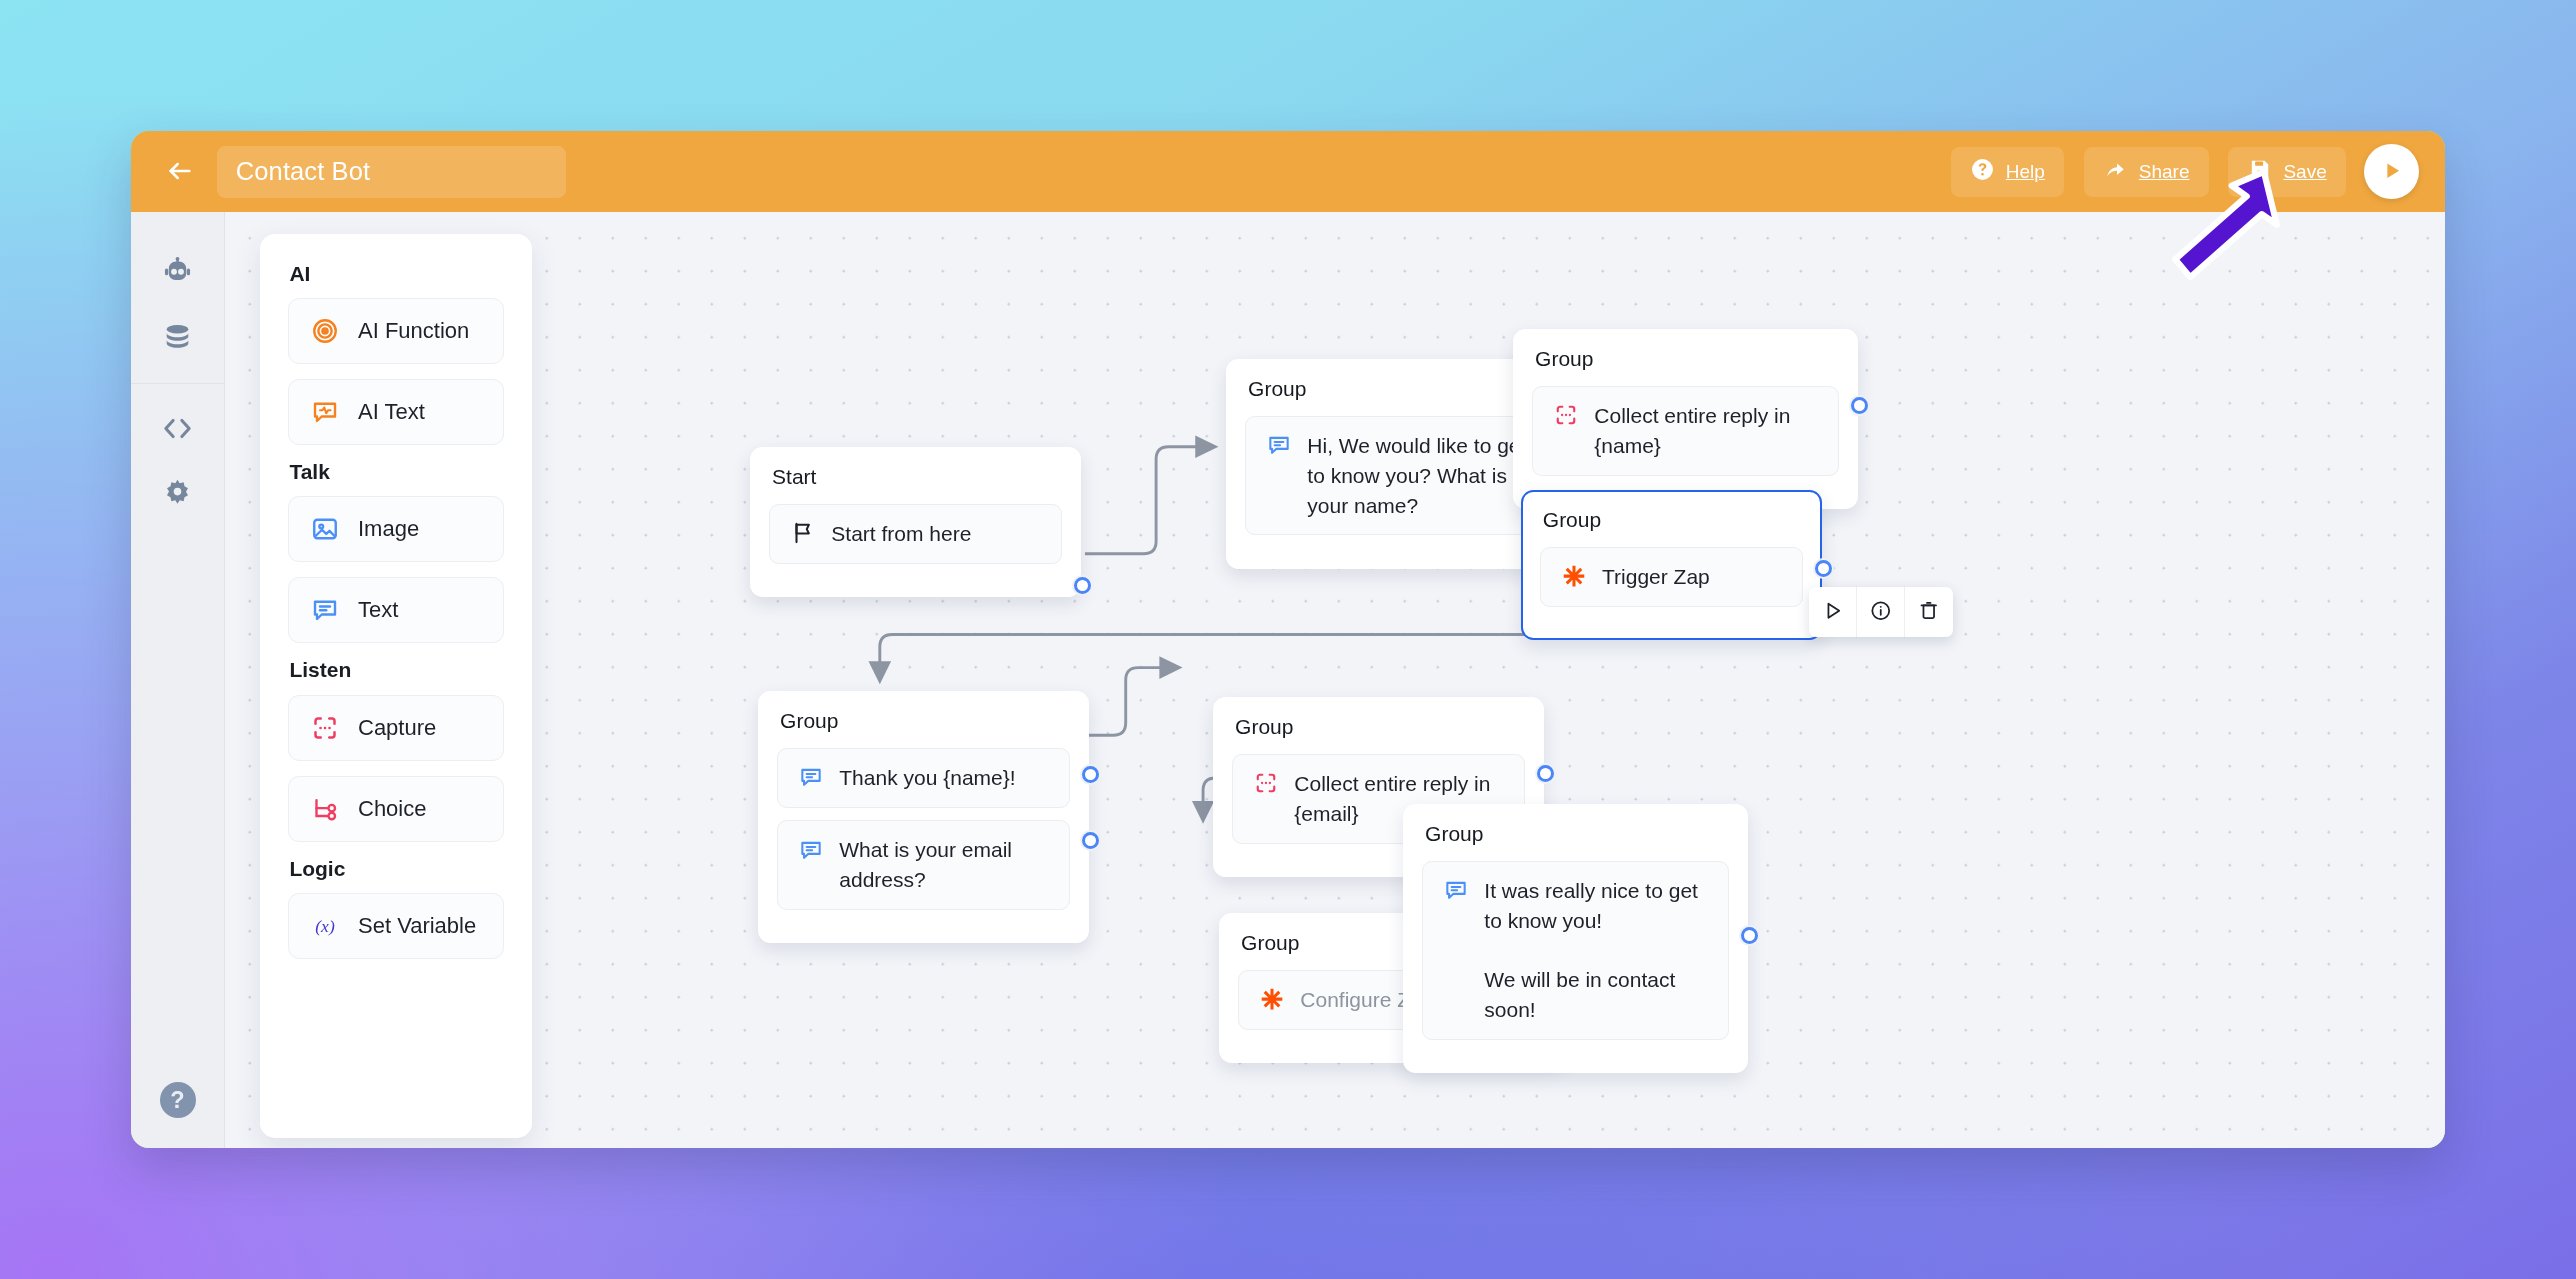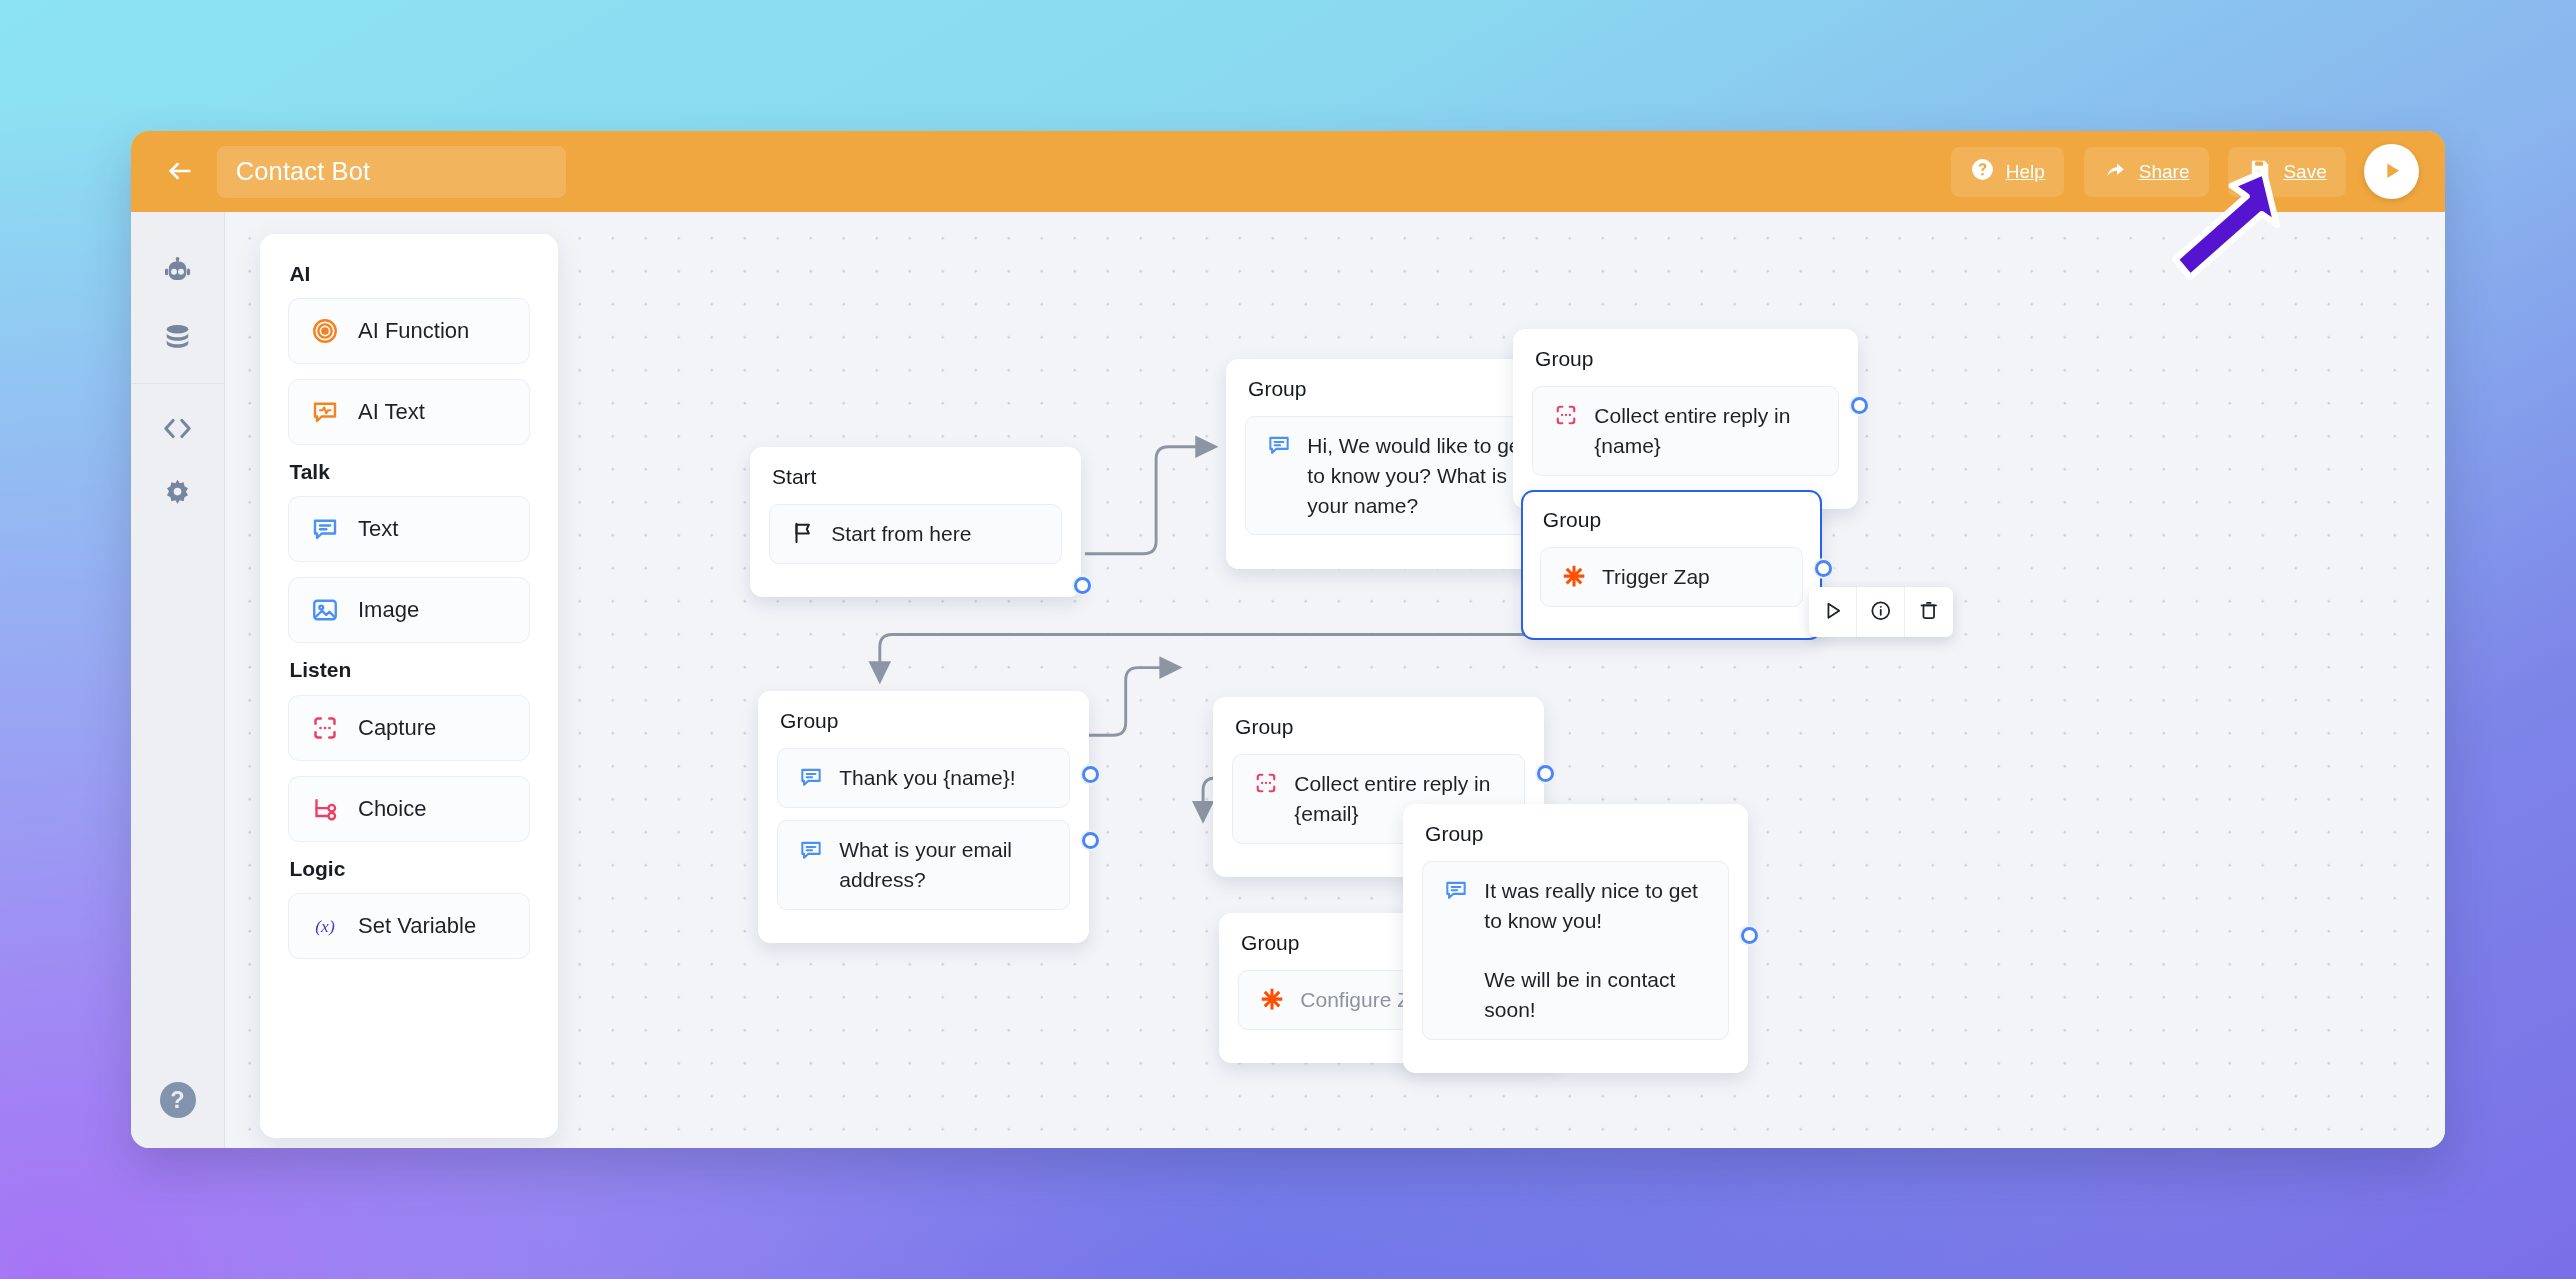--- a/index.html
+++ b/index.html
@@ -122,21 +122,21 @@
     background-image: radial-gradient(#c6cede 1.2px, transparent 1.2px);
     background-size: 33px 33px;
     background-position: 8.3px 9.7px;
   }
   #edges { position: absolute; inset: 0; width: 100%; height: 100%; }
 
   
   #palette {
     position: absolute;
     left: 35px; top: 22px;
-    width: 298px; height: 904px;
+    width: 272px; height: 904px;
     background: #fff;
     border-radius: 15px;
     box-shadow: 0 9.7px 28px rgba(40,50,90,.10);
     padding: 23.5px 28px 0 28px;
     overflow: hidden;
     z-index: 4;
   }
   .pal-section-title {
     font-size: 21px; color: #1a1d24; font-weight: bold;
     margin: 15px 0 12.4px 1.4px;
@@ -417,37 +417,37 @@
             </svg>
           </span>
           <span class="lbl">AI Text</span>
         </div>
 
         <div class="pal-section-title">Talk</div>
 
         <div class="pal-item">
           <span class="ic">
             <svg viewBox="0 0 24 24" fill="none" stroke="#4a90f7" stroke-width="1.9" stroke-linecap="round" stroke-linejoin="round">
+              <rect x="3.4" y="4.6" width="17.2" height="14.8" rx="2.4"></rect>
+              <circle cx="9" cy="10" r="1.5"></circle>
+              <path d="M4.4 17.6l5.2-5 3.4 3.3 2.6-2.4 4 4.1"></path>
+            </svg>
+          </span>
+          <span class="lbl">Image</span>
+        </div>
+
+        <div class="pal-item">
+          <span class="ic">
+            <svg viewBox="0 0 24 24" fill="none" stroke="#4a90f7" stroke-width="1.9" stroke-linecap="round" stroke-linejoin="round">
               <path d="M4 5.4h16v10.2H9.4L5.6 19.2v-3.6H4z"></path>
               <line x1="8" y1="9.2" x2="16" y2="9.2"></line>
                 <line x1="8" y1="12.2" x2="13" y2="12.2"></line>
             </svg>
           </span>
           <span class="lbl">Text</span>
-        </div>
-
-        <div class="pal-item">
-          <span class="ic">
-            <svg viewBox="0 0 24 24" fill="none" stroke="#4a90f7" stroke-width="1.9" stroke-linecap="round" stroke-linejoin="round">
-              <rect x="3.4" y="4.6" width="17.2" height="14.8" rx="2.4"></rect>
-              <circle cx="9" cy="10" r="1.5"></circle>
-              <path d="M4.4 17.6l5.2-5 3.4 3.3 2.6-2.4 4 4.1"></path>
-            </svg>
-          </span>
-          <span class="lbl">Image</span>
         </div>
 
         <div class="pal-section-title">Listen</div>
 
         <div class="pal-item">
           <span class="ic">
             <svg viewBox="0 0 24 24" fill="none" stroke="#ef3e62" stroke-width="2" stroke-linecap="round">
               <path d="M4.4 8.6V6.4a2 2 0 0 1 2-2h2.2"></path>
               <path d="M15.4 4.4h2.2a2 2 0 0 1 2 2v2.2"></path>
               <path d="M19.6 15.4v2.2a2 2 0 0 1-2 2h-2.2"></path>

